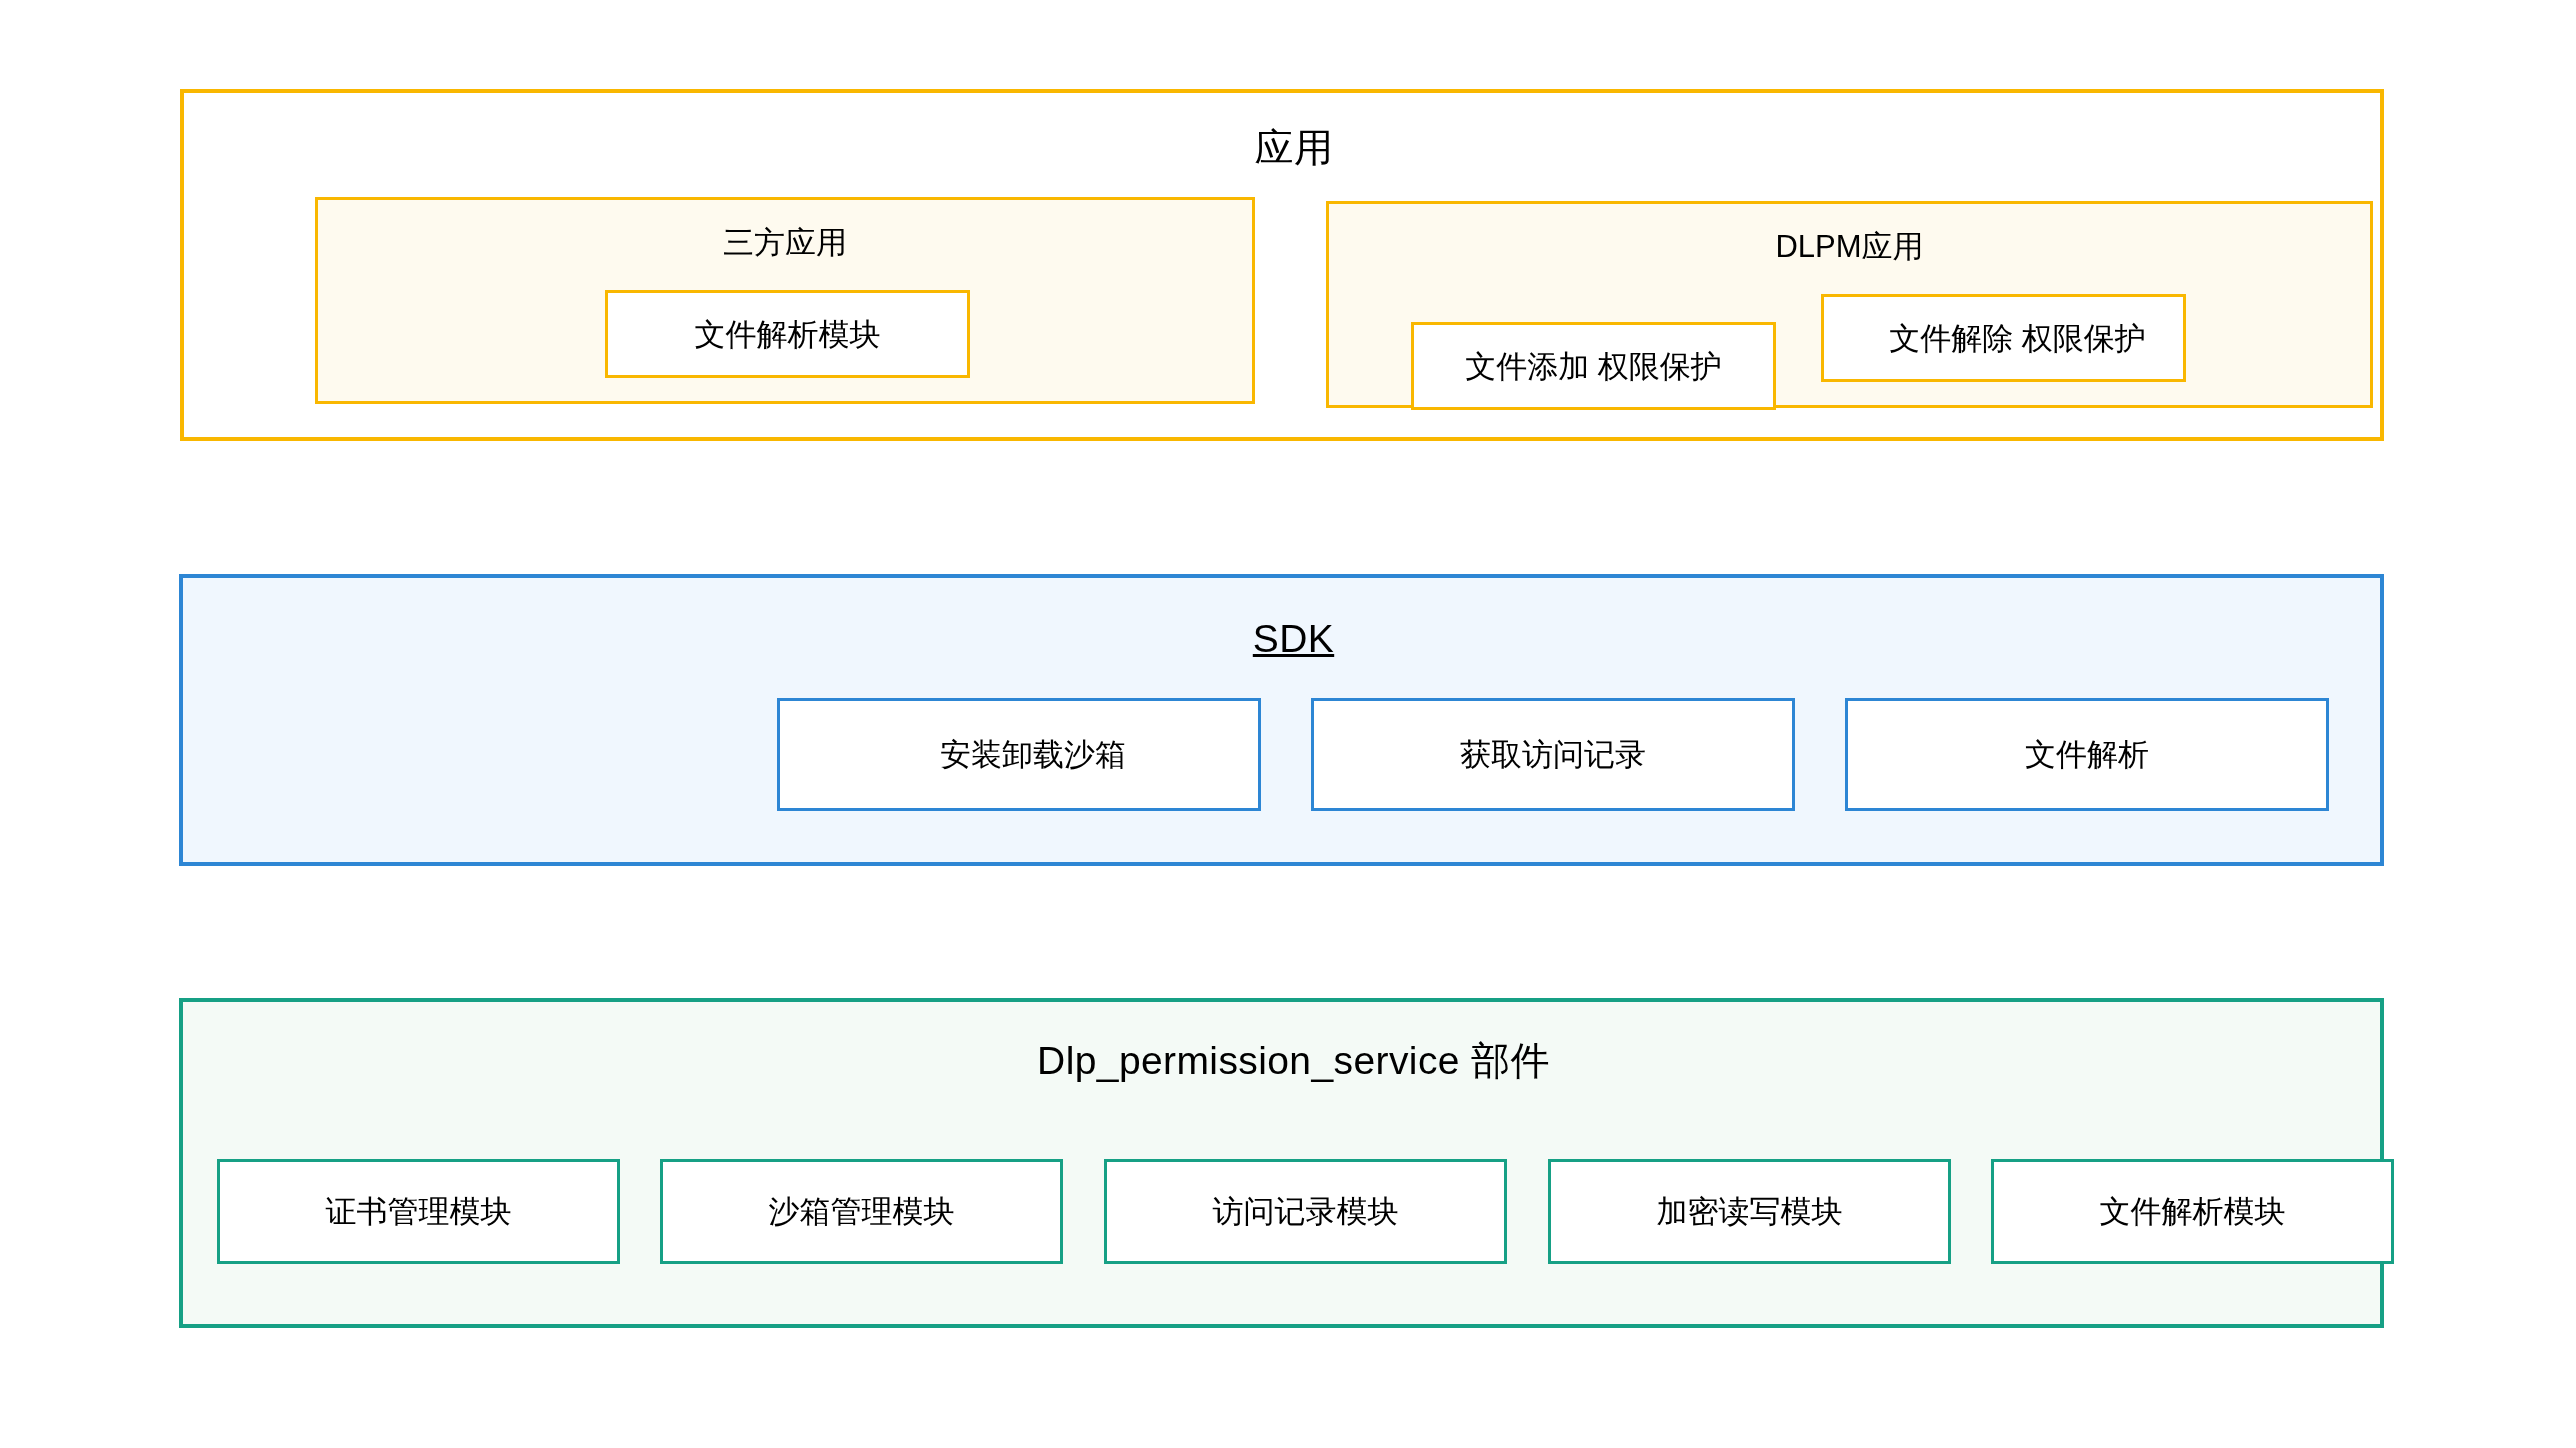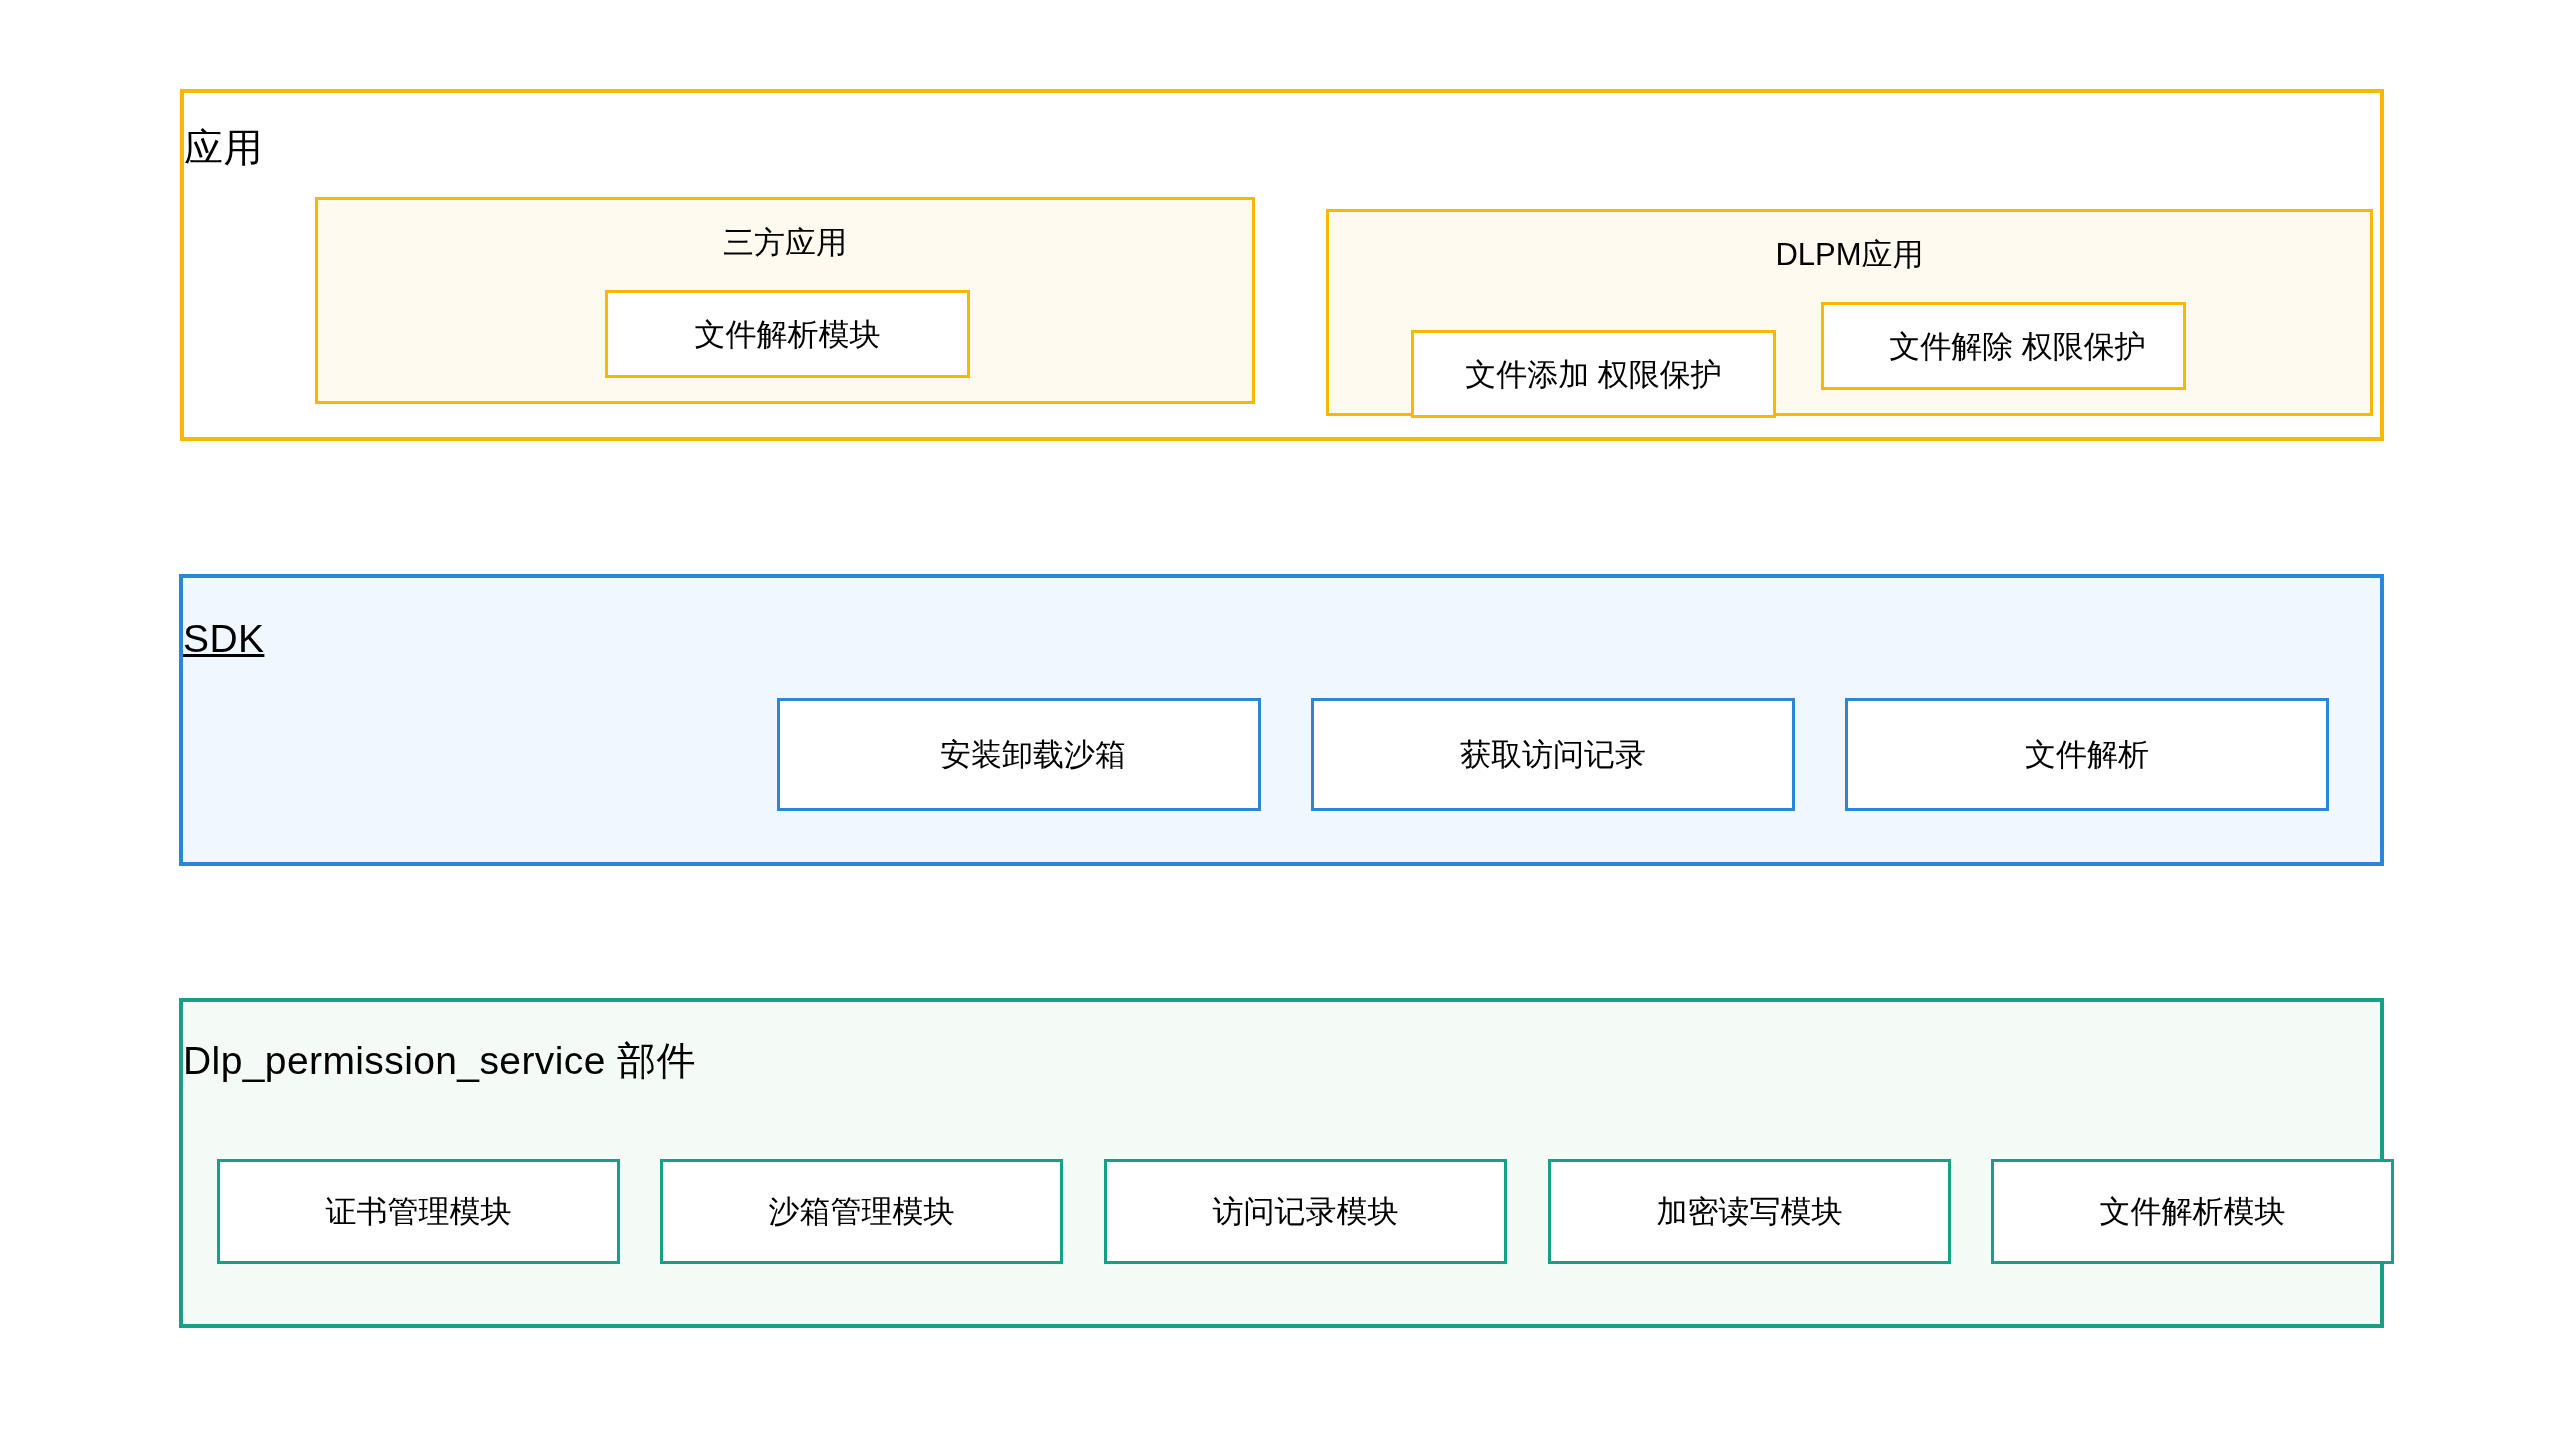--- a/index.html
+++ b/index.html
@@ -26,25 +26,27 @@
   .layer {
     position: absolute;
     box-sizing: border-box;
     border-width: 4.3px;
     border-style: solid;
   }
   .layer-title {
     position: absolute;
     left: 0;
     width: 100%;
+    text-align: center;
     font-size: 39px;
     line-height: 47px;
     font-weight: 400;
     letter-spacing: 0.4px;
     white-space: nowrap;
+    padding-left: 12px;
   }
 
   
   #app-layer {
     left: 180px;
     top: 89px;
     width: 2204px;
     height: 352px;
     border-color: #f9b700;
     background: #ffffff;
@@ -58,21 +60,21 @@
     background: #fefaef;
   }
   #group-third-party {
     left: 131px;
     top: 104px;
     width: 940px;
     height: 207px;
   }
   #group-dlpm {
     left: 1142px;
-    top: 116px;
+    top: 108px;
     width: 1047px;
     height: 207px;
   }
   .group-title {
     position: absolute;
     left: 0;
     width: 100%;
     top: 24px;
     text-align: center;
     font-size: 31px;

